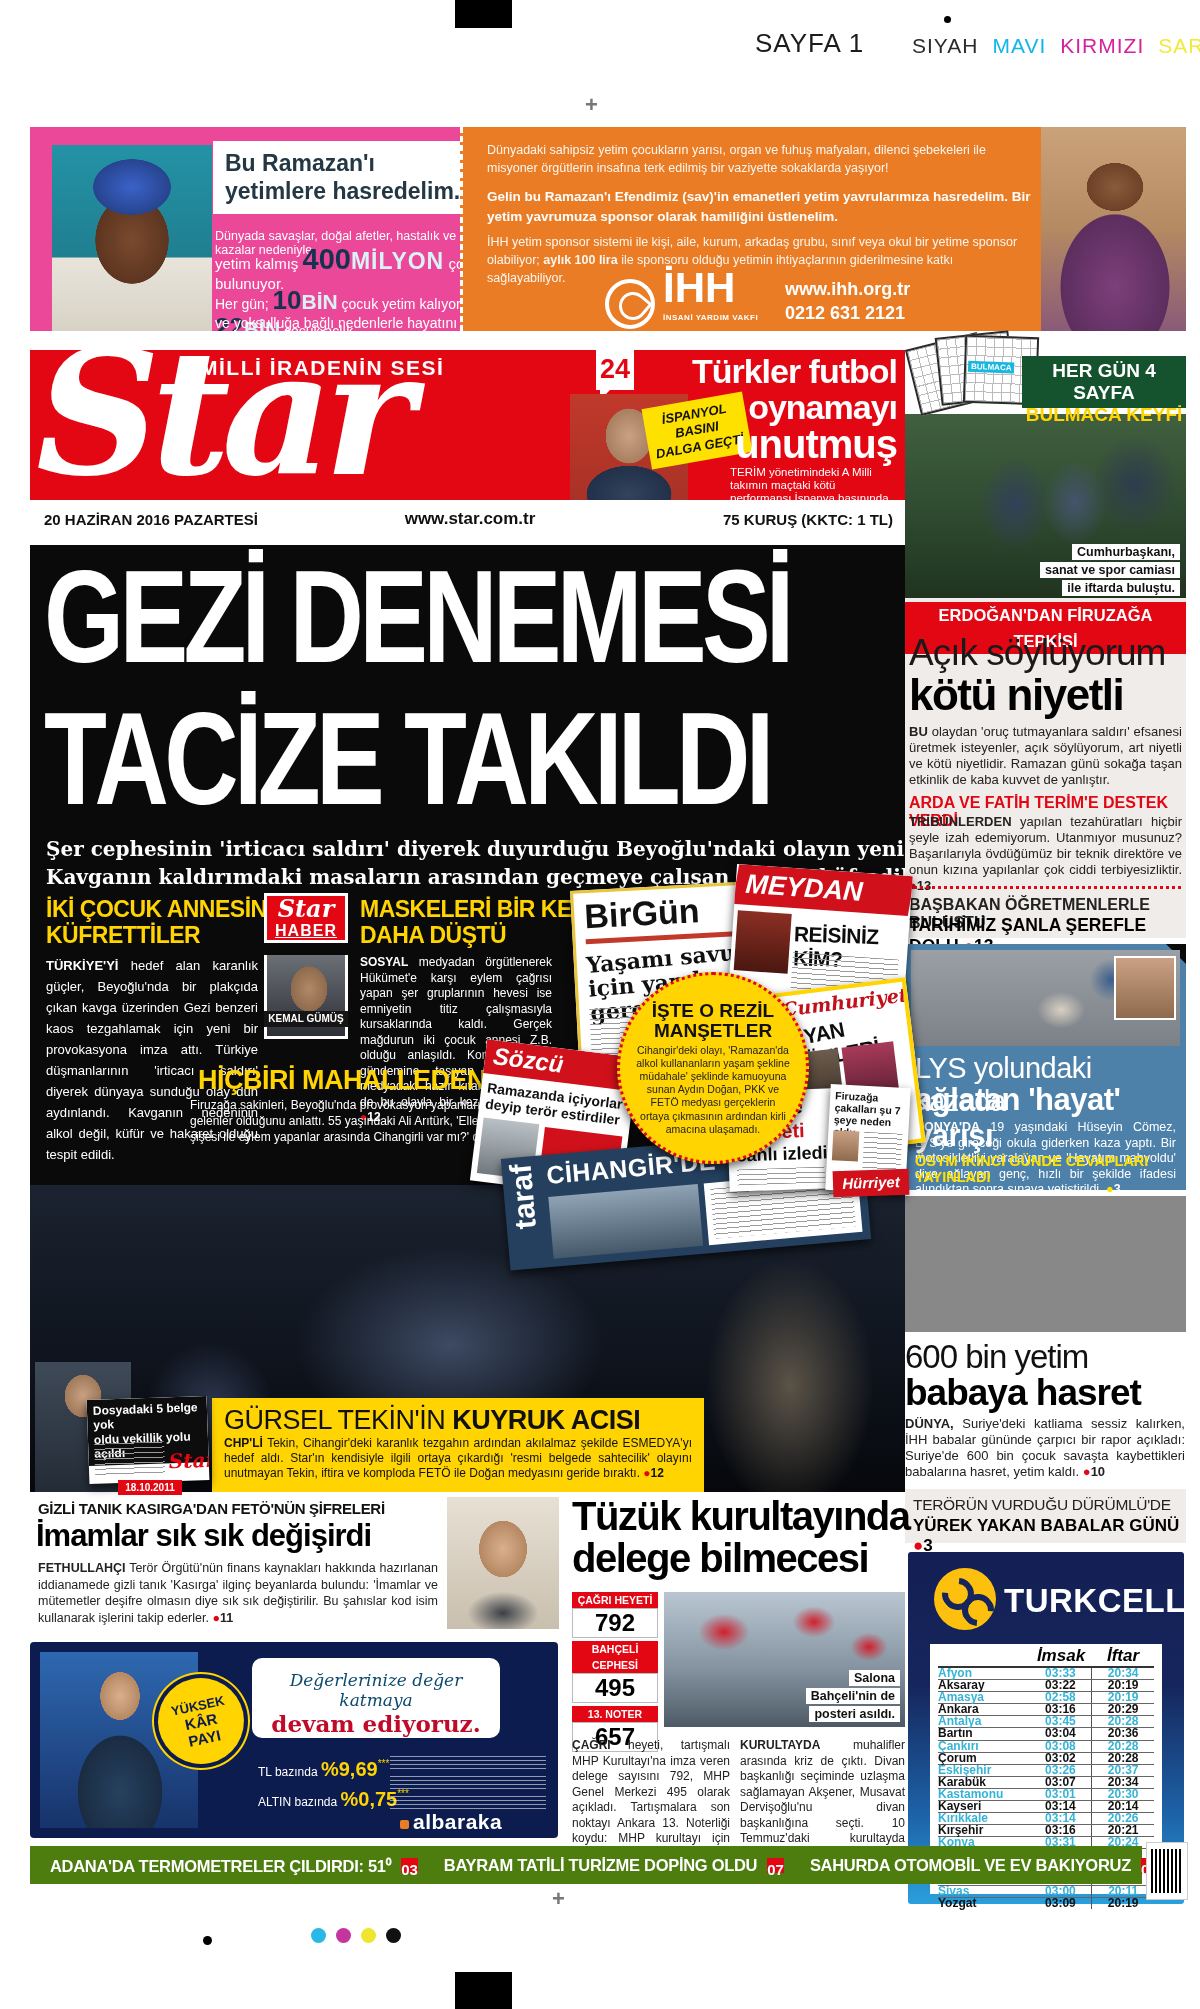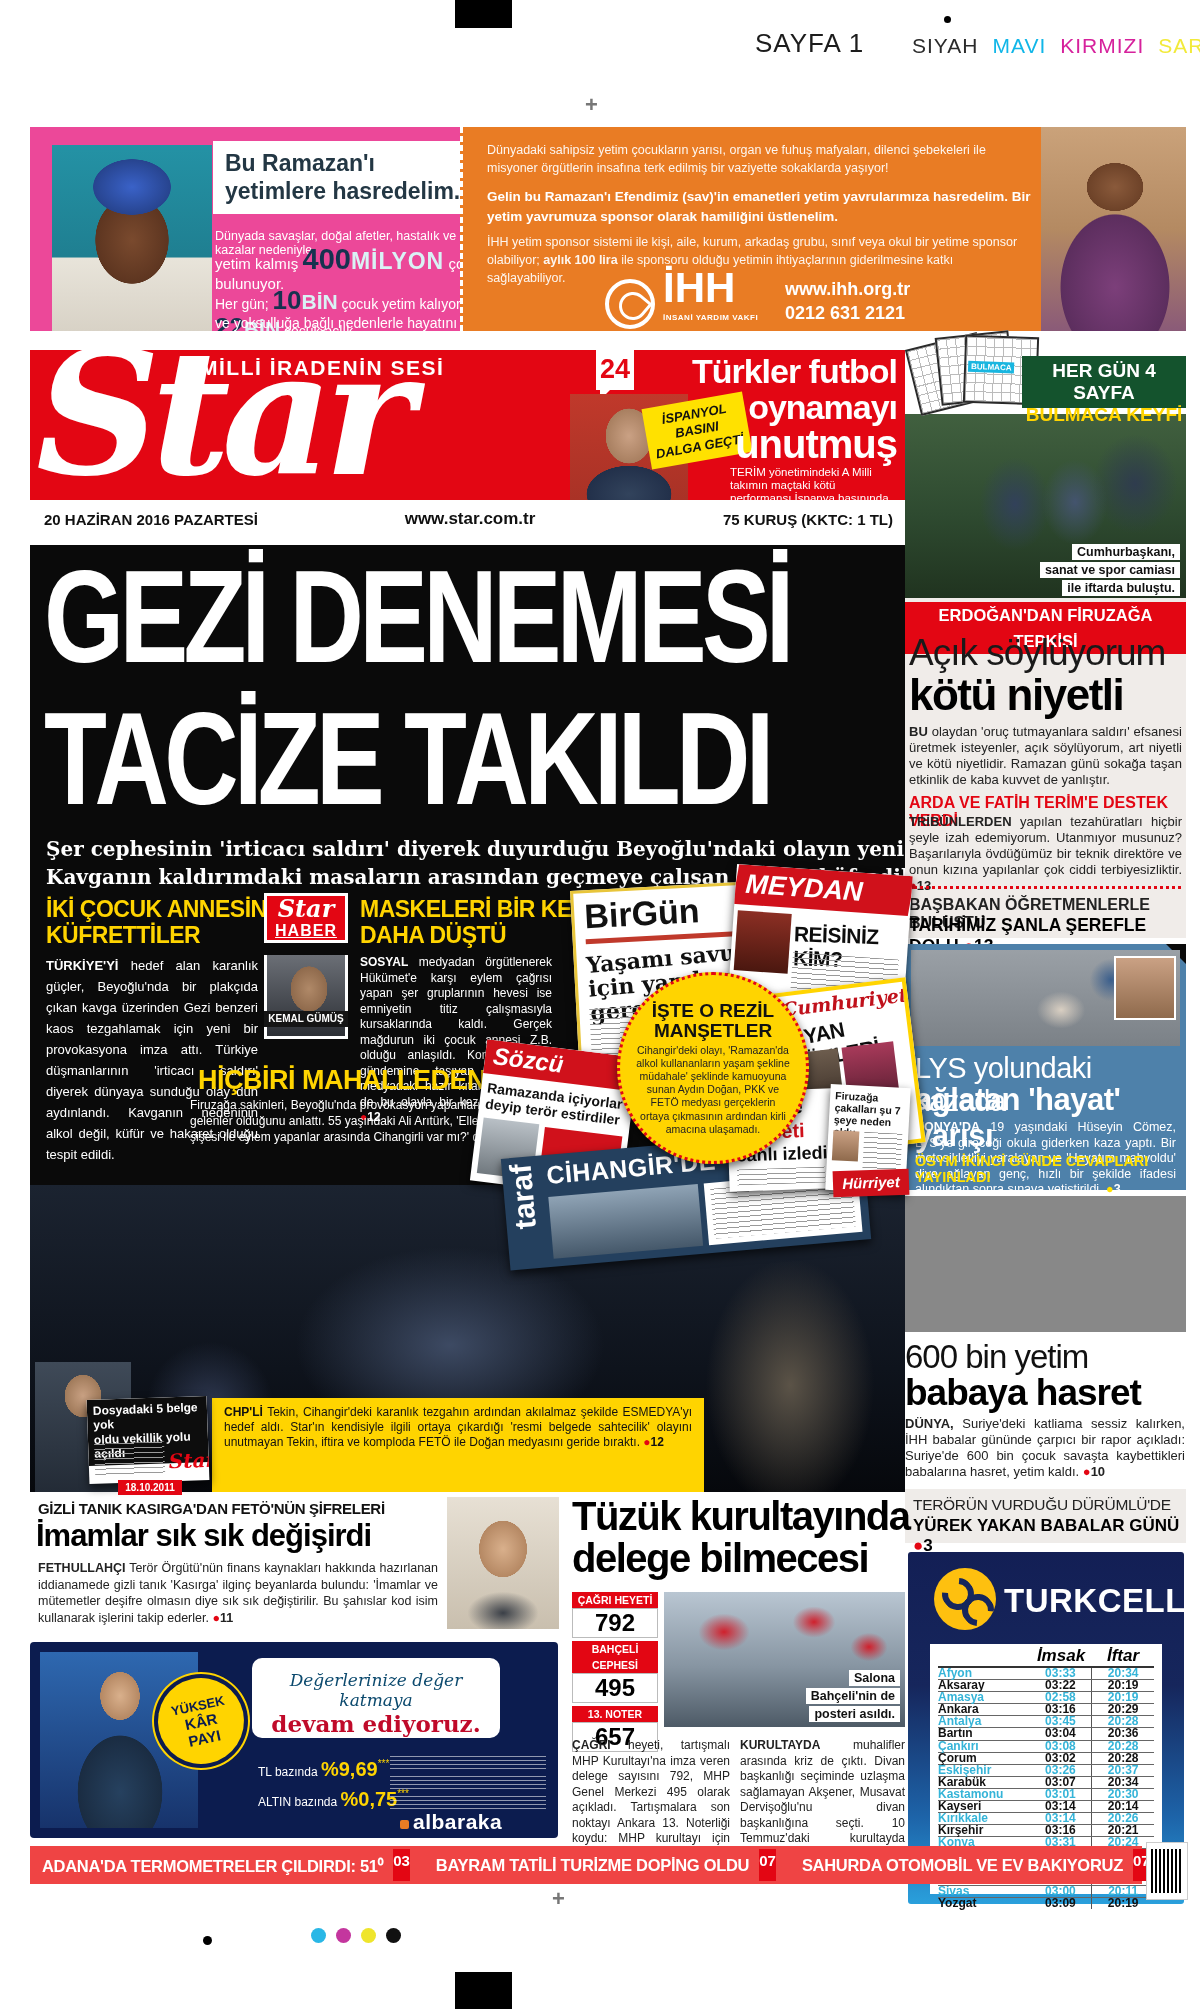--- a/index.html
+++ b/index.html
@@ -127,23 +127,23 @@
   .alb-rate i{color:#ffd400;font-size:10px;font-style:normal;vertical-align:top;}
   .fnote{background:repeating-linear-gradient(180deg,rgba(255,255,255,.55) 0 1px,transparent 1px 4px);}
   .alb-brand{color:#fff;font-weight:bold;font-size:21px;letter-spacing:.5px;}
   .alb-sq{display:inline-block;width:9px;height:9px;background:#e97c24;border-radius:2px;margin-right:4px;}
   
   .tzh{font-weight:bold;font-size:40px;color:#000;letter-spacing:-1.5px;white-space:nowrap;}
   .stat-l{background:#e30613;color:#fff;font-weight:bold;font-size:10.5px;text-align:center;line-height:16px;}
   .stat-v{background:#fff;border:1px solid #bbb;color:#000;font-weight:bold;font-size:24px;text-align:center;line-height:28px;}
   .tzb{font-size:12px;line-height:15.5px;color:#222;}
   
-  .bbar{background:#ef4444;display:flex;align-items:center;padding-left:12px;box-sizing:border-box;}
+  .bbar{background:#4d7c0f;display:flex;align-items:center;padding-left:20px;box-sizing:border-box;}
   .bbar .lbl{color:#fff;font-weight:bold;font-size:16.5px;letter-spacing:-.3px;white-space:nowrap;}
-  .pgbox{background:#e30613;color:#fff;font-weight:bold;font-size:15px;width:30px;height:32px;text-align:center;line-height:24px;margin:0 26px 0 10px;}
+  .pgbox{background:#e30613;color:#fff;font-weight:bold;font-size:15px;width:30px;height:15px;text-align:center;line-height:24px;margin:0 26px 0 10px;}
   .barcode{background:#fff;border:1px solid #ccc;}
   .barcode i{position:absolute;left:4px;top:6px;right:4px;bottom:6px;
              background:repeating-linear-gradient(90deg,#000 0 2px,#fff 2px 4px);}
   .plus{color:#777;font-size:22px;font-weight:bold;}
   .dotmark{border-radius:50%;}
 </style>
 </head>
 <body>
 
 <div class="page">
@@ -321,20 +321,21 @@
   <div class="clip" style="left:88px;top:1398px;width:120px;height:84px;transform:rotate(-2deg);z-index:51;">
     <div class="clip-head">
       <div>Dosyadaki 5 belge yok</div>
       <div>oldu vekillik yolu açıldı</div>
     </div>
     <div class="abs lines" style="left:6px;top:44px;width:70px;height:34px;"></div>
     <div class="abs clip-star" style="left:80px;top:52px;">Star</div>
   </div>
   <div class="abs datetag" style="left:118px;top:1480px;width:64px;height:15px;z-index:52;">18.10.2011</div>
   <div class="abs tekin-yellow" style="left:212px;top:1398px;width:492px;height:94px;z-index:50;">
+    <div class="tk-h"><span>GÜRSEL TEKİN'İN </span><b>KUYRUK ACISI</b></div>
     <div class="tk-b just"><b>CHP'Lİ</b><span> Tekin, Cihangir'deki karanlık tezgahın ardından akılalmaz şekilde ESMEDYA'yı hedef aldı. Star'ın kendisiyle ilgili ortaya çıkardığı 'resmi belgede sahtecilik' olayını unutmayan Tekin, iftira ve komploda FETÖ ile Doğan medyasını geride bıraktı. </span><span class="dot">●</span><b>12</b></div>
   </div>
 
   <div class="puzzle" style="left:912px;top:340px;transform:rotate(-14deg);z-index:5;"></div>
   <div class="puzzle" style="left:938px;top:334px;transform:rotate(-6deg);z-index:6;"></div>
   <div class="puzzle" style="left:964px;top:336px;transform:rotate(2deg);z-index:7;">
     <span style="position:absolute;left:2px;top:24px;background:#19b6e0;color:#fff;font-size:8px;font-weight:bold;padding:1px 3px;">BULMACA</span>
   </div>
   <div class="abs bulbadge" style="left:1022px;top:356px;width:164px;height:52px;z-index:8;">
     <span class="l1">HER GÜN 4 SAYFA</span>

